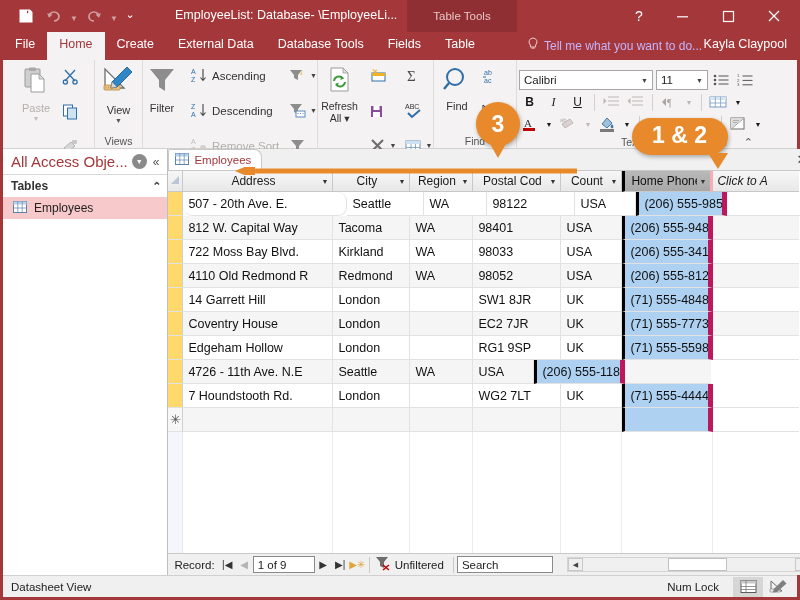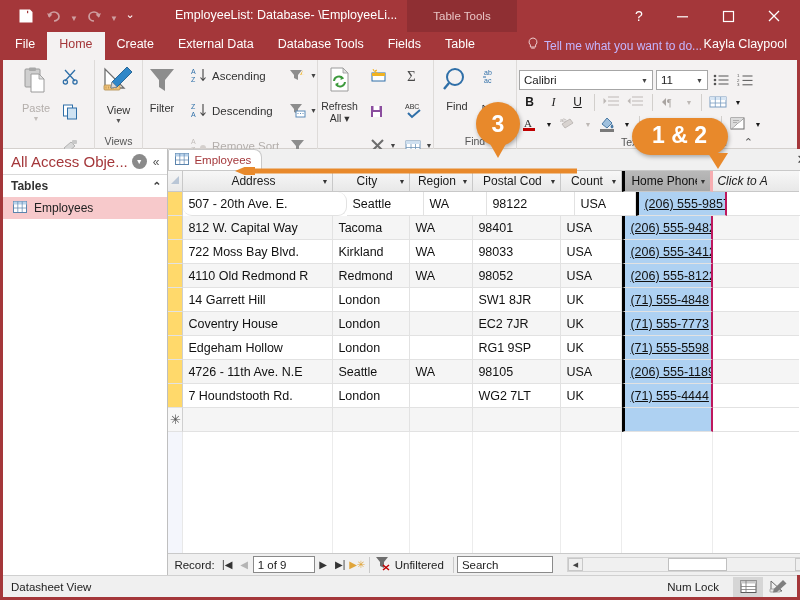--- a/index.html
+++ b/index.html
@@ -259,21 +259,21 @@
     border-right:1px solid #e2e2e2; border-bottom:1px solid #e2e2e2;
     display:flex; align-items:center;
     font-size:12.5px; color:#111;
     padding: 0 3px 0 5px;
     overflow:hidden; white-space:nowrap;
     background:#fff;
   }
   .drow.alt .dcell { background:#f5f5f5; }
   .dcell.hl { background:#aed1f2 !important; }
   .dcell.leftblack { border-left:3px solid #000; }
-  .dcell.rightpink { border-right:2px solid #be185d;text-decoration:underline; }
+  .dcell.rightpink { border-right:5px solid #be185d; }
   .erow { display:flex; height:24px; }
   .esel { width:15px; background:#f4f6fc; border-right:1px solid #e8e8e8; }
   .ecell { border-right:1px solid #ececec; background:#fff; }
 
   
   .recnav {
     height: 22px; background:#f0f0f0;
     border-top:1px solid #c9c9c9;
     display:flex; align-items:center; gap:0;
     padding: 0 2px;
@@ -950,21 +950,20 @@
               <div class="dcell" style="width: 88px;">RG1 9SP</div>
               <div class="dcell" style="width: 61px;">UK</div>
               <div class="dcell hl leftblack rightpink" style="width: 91px;">(71) 555-5598</div>
               <div class="dcell" style="width: 86px; border-right: none;"></div>
             </div>
             <div class="drow alt">
               <div class="dsel"></div>
               <div class="dcell" style="width: 150px;">4726 - 11th Ave. N.E</div>
               <div class="dcell" style="width: 77px;">Seattle</div>
               <div class="dcell" style="width: 63px;">WA</div>
-              <div class="dcell" style="width: 88px;">98105</div>
               <div class="dcell" style="width: 61px;">USA</div>
               <div class="dcell hl leftblack rightpink" style="width: 91px;">(206) 555-1189</div>
               <div class="dcell" style="width: 86px; border-right: none;"></div>
             </div>
             <div class="drow">
               <div class="dsel"></div>
               <div class="dcell" style="width: 150px;">7 Houndstooth Rd.</div>
               <div class="dcell" style="width: 77px;">London</div>
               <div class="dcell" style="width: 63px;"></div>
               <div class="dcell" style="width: 88px;">WG2 7LT</div>

